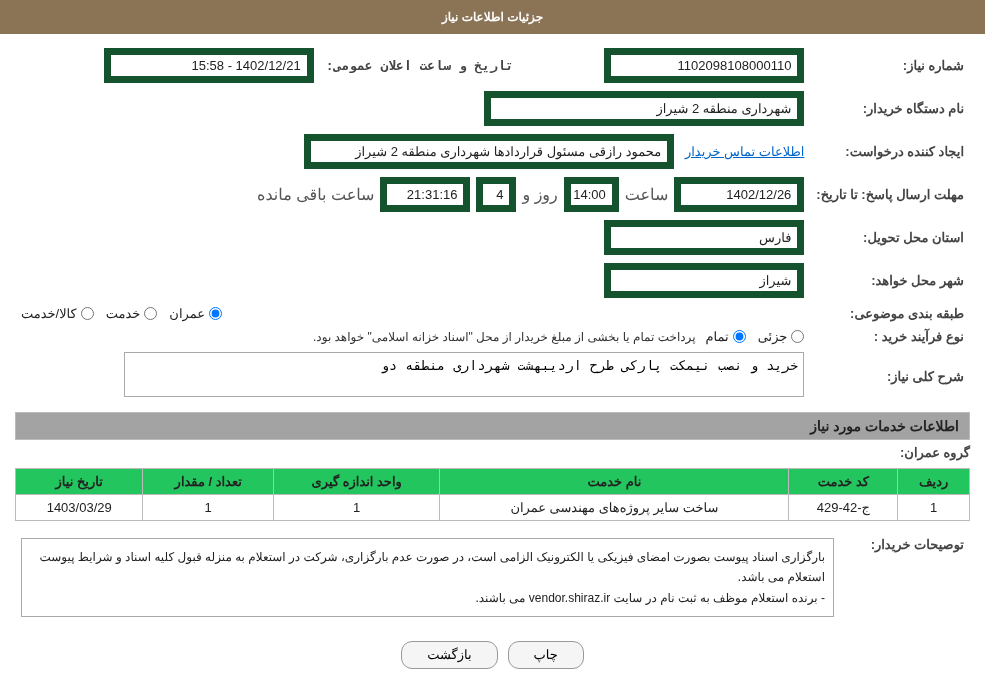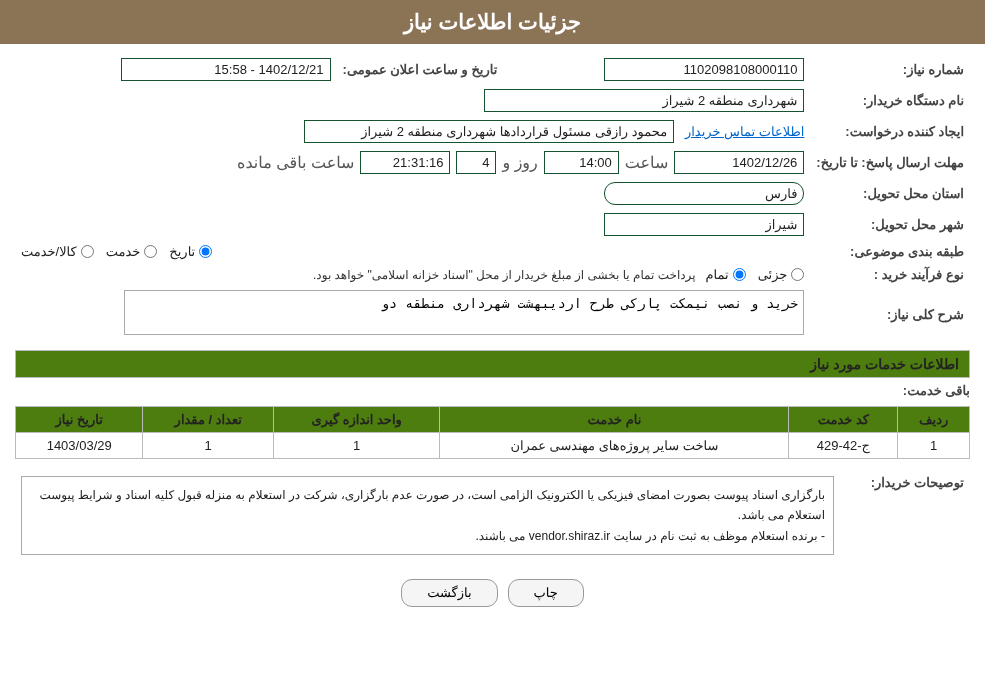--- a/index.html
+++ b/index.html
@@ -14,21 +14,21 @@
       width: 985px;
       min-height: 691px;
       background: #fff;
       margin: 0 auto;
     }
     .header-bar {
       background: #8B7355;
       color: #fff;
       text-align: center;
       padding: 10px 0;
-      font-size: 21px;
+      font-size: 12px;
       font-weight: bold;
     }
     .content {
       padding: 10px 15px;
     }
     .info-table {
       width: 100%;
       border-collapse: collapse;
       margin-bottom: 8px;
     }
@@ -40,31 +40,31 @@
       color: #444;
       font-weight: bold;
       white-space: nowrap;
       text-align: right;
       width: 130px;
     }
     .value-cell {
       text-align: right;
     }
     .input-box {
-      border: 1px solid #14532d;
+      border: 7px solid #14532d;
       background: #fff;
       padding: 3px 6px;
       min-height: 22px;
       display: inline-block;
       text-align: right;
     }
     .input-wide { width: 320px; }
     .input-date { width: 160px; }
     .section-header {
-      background: #4d7c0f;
+      background: #a3a3a3;
       border: 1px solid #bbb;
       padding: 5px 10px;
       font-weight: bold;
       font-size: 14px;
       margin: 8px 0 5px 0;
       text-align: right;
     }
     .link-blue {
       color: #0066cc;
       text-decoration: underline;
@@ -94,21 +94,21 @@
       min-height: 45px;
       text-align: right;
       resize: none;
     }
     .services-table {
       width: 100%;
       border-collapse: collapse;
       margin: 8px 0;
     }
     .services-table th {
-      background: #4d7c0f;
+      background: #22c55e;
       border: 1px solid #bbb;
       padding: 5px 8px;
       text-align: center;
       font-weight: bold;
     }
     .services-table td {
       border: 1px solid #bbb;
       padding: 5px 8px;
       text-align: center;
     }
@@ -175,21 +175,21 @@
   <div class="content">
 
     <table class="info-table">
       <tbody>
           <tr>
         <td class="label-cell">شماره نیاز:</td>
         <td class="value-cell">
           <span class="input-box input-date" style="width:200px; display:inline-block;">1102098108000110</span>
         </td>
         <td style="width:160px; text-align:right;">
-          <span class="label-cell" style="font-weight:bold;">تاریخ و ساعت اعلان عمومی:</span>
+          <span class="label-cell" style="font-weight:bold;font-family:Liberation Mono, monospace;">تاریخ و ساعت اعلان عمومی:</span>
         </td>
         <td>
           <span class="input-box" style="width:210px; display:inline-block;">1402/12/21 - 15:58</span>
         </td>
       </tr>
 
       <tr>
         <td class="label-cell">نام دستگاه خریدار:</td>
         <td class="value-cell" colspan="3">
           <span class="input-box input-wide" style="width:320px; display:inline-block;">شهرداری منطقه 2 شیراز</span>
@@ -204,57 +204,57 @@
           <span class="input-box" style="width:370px; display:inline-block;">محمود رازقی مسئول قراردادها شهرداری منطقه 2 شیراز</span>
         </td>
       </tr>
 
       <tr>
         <td class="label-cell">مهلت ارسال پاسخ: تا تاریخ:</td>
         <td class="value-cell" colspan="3">
           <div class="duration-row">
             <span class="input-box" style="width:130px; display:inline-block;">1402/12/26</span>
             <span class="duration-label">ساعت</span>
-            <span class="input-box" style="width:75px; display:inline-block;">14:00</span>
+            <span class="input-box" style="width:55px; display:inline-block;">14:00</span>
             <span class="duration-label">روز و</span>
             <span class="input-box" style="width:40px; display:inline-block;">4</span>
             <span class="input-box" style="width:90px; display:inline-block;">21:31:16</span>
             <span class="duration-label">ساعت باقی مانده</span>
           </div>
         </td>
       </tr>
 
       <tr>
         <td class="label-cell">استان محل تحویل:</td>
         <td class="value-cell" colspan="3">
-          <span class="input-box" style="width:200px; display:inline-block;border-radius:11px;">فارس</span>
-        </td>
-      </tr>
-
-      <tr>
-        <td class="label-cell">شهر محل تحویل:</td>
+          <span class="input-box" style="width:200px; display:inline-block;">فارس</span>
+        </td>
+      </tr>
+
+      <tr>
+        <td class="label-cell">شهر محل خواهد:</td>
         <td class="value-cell" colspan="3">
           <span class="input-box" style="width:200px; display:inline-block;">شیراز</span>
         </td>
       </tr>
 
       <tr>
         <td class="label-cell">طبقه بندی موضوعی:</td>
         <td class="value-cell" colspan="3">
           <div class="radio-group">
             <div class="radio-item">
               <span>کالا/خدمت</span>
               <input type="radio" name="tarifBandi" style="">
             </div>
             <div class="radio-item">
               <span>خدمت</span>
               <input type="radio" name="tarifBandi" style="">
             </div>
             <div class="radio-item">
-              <span>تاریخ</span>
+              <span>عمران</span>
               <input type="radio" name="tarifBandi" checked="" style="">
             </div>
           </div>
         </td>
       </tr>
 
       <tr>
         <td class="label-cell">نوع فرآیند خرید :</td>
         <td class="value-cell" colspan="3">
           <div style="display:flex; align-items:center; gap:10px; direction:rtl; flex-wrap:wrap;">
@@ -280,21 +280,21 @@
             <textarea class="textarea-box" style="width: 680px; height: 42px;" readonly="">خرید و نصب نیمکت پارکی طرح اردیبهشت شهرداری منطقه دو</textarea>
           </div>
         </td>
       </tr>
     </tbody>
       </table>
 
     <div class="section-header">اطلاعات خدمات مورد نیاز</div>
 
     <div class="group-service-row" style="margin: 5px 0 8px 0;">
-      <span class="inline-label">باقی خدمت:</span>
+      <span class="inline-label">گروه عمران:</span>
     </div>
 
     <table class="services-table">
       <thead>
         <tr>
           <th>ردیف</th>
           <th>کد خدمت</th>
           <th>نام خدمت</th>
           <th>واحد اندازه گیری</th>
           <th>تعداد / مقدار</th>

